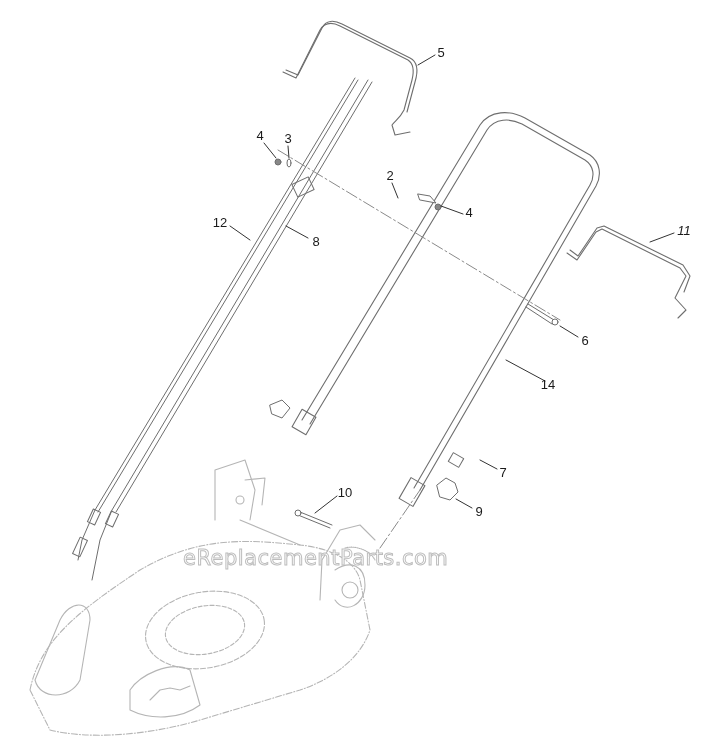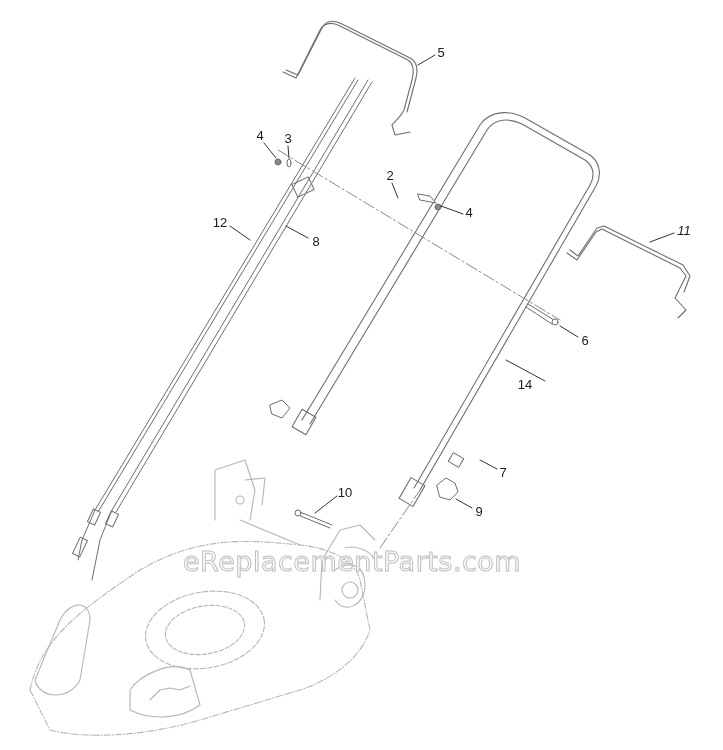--- a/index.html
+++ b/index.html
@@ -1,21 +1,21 @@
 <!DOCTYPE html>
 <html><head>
 <meta charset="utf-8">
 <style>
   html, body { margin: 0; padding: 0; background: #ffffff; }
   body { width: 723px; height: 750px; position: relative; overflow: hidden;
          font-family: "Liberation Sans", sans-serif; }
   #diagram { position: absolute; left: 0; top: 0; width: 723px; height: 750px; }
   .callout { position: absolute; font-size: 13px; color: #1a1a1a; font-weight: normal;
              line-height: 1; transform: translate(-50%, -50%); white-space: nowrap; }
-  .watermark { position: absolute; left: 183px; top: 546px; font-size: 27px;
+  .watermark { position: absolute; left: 183px; top: 546px; font-size: 21px;
                color: #ffffff; letter-spacing: 0.5px;
                -webkit-text-stroke: 1px #bdbdbd; font-family: "DejaVu Sans", sans-serif;
                white-space: nowrap; }
 </style>
 </head>
 <body>
 
 <div id="diagram">
   <svg width="723" height="750" viewBox="0 0 723 750" fill="none" stroke-linecap="round" stroke-linejoin="round">
 
@@ -107,18 +107,18 @@
   <div id="callouts">
       <div class="callout" style="left: 441px; top: 52px;">5</div>
       <div class="callout" style="left: 260px; top: 135px;">4</div>
       <div class="callout" style="left: 288px; top: 138px;">3</div>
       <div class="callout" style="left: 390px; top: 175px;">2</div>
       <div class="callout" style="left: 469px; top: 212px;">4</div>
       <div class="callout" style="left: 220px; top: 222px;">12</div>
       <div class="callout" style="left: 316px; top: 241px;">8</div>
       <div class="callout" style="left: 684px; top: 230px; font-style: italic;">11</div>
       <div class="callout" style="left: 585px; top: 340px;">6</div>
-      <div class="callout" style="left: 525px; top: 384px; text-align: center;">14</div>
+      <div class="callout" style="left: 548px; top: 384px; text-align: center;">14</div>
       <div class="callout" style="left: 503px; top: 472px;">7</div>
       <div class="callout" style="left: 345px; top: 492px;">10</div>
       <div class="callout" style="left: 479px; top: 511px;">9</div>
     </div>
 </div>
 
 </body></html>

